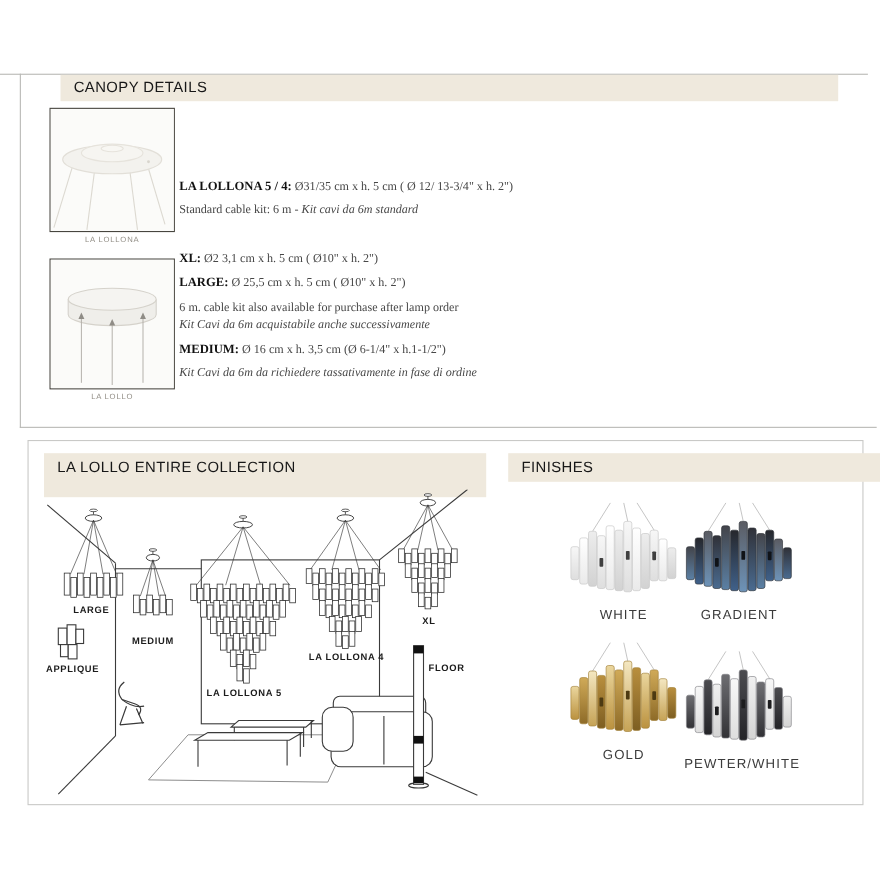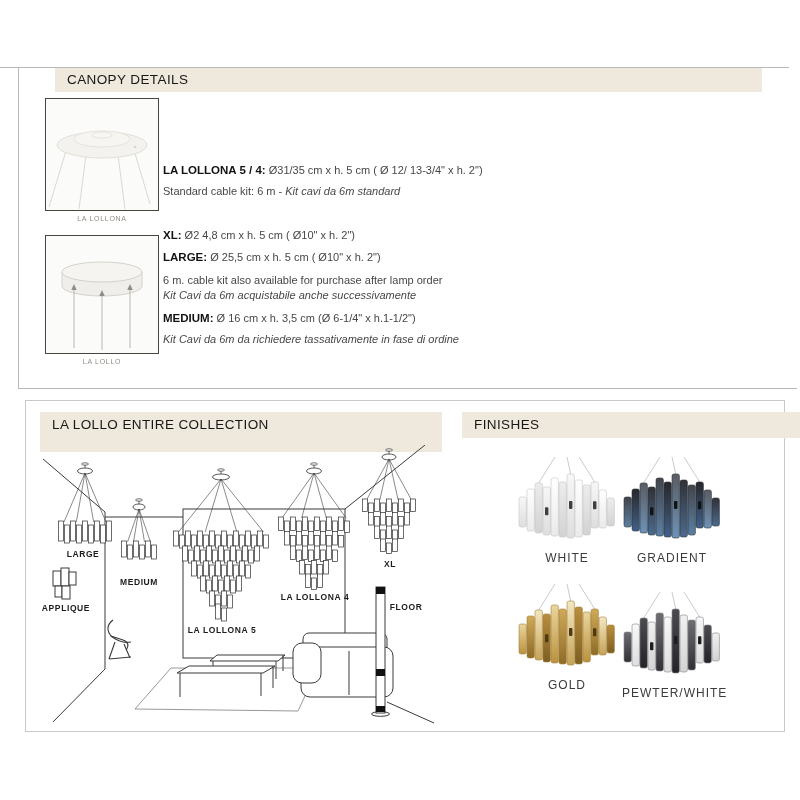--- a/index.html
+++ b/index.html
@@ -5,21 +5,21 @@
   html,body{margin:0;padding:0;background:#ffffff;}
   body{width:800px;height:800px;position:relative;overflow:hidden;
        font-family:"Liberation Sans",sans-serif;}
   .abs{position:absolute;}
   .rule{background:#b9b9b5;}
   .section-bar{background:#efe9dd;color:#171717;font-weight:normal;
        font-size:13.5px;letter-spacing:.4px;padding-left:12px;box-sizing:border-box;}
   .img-box{border:1px solid #47453f;background:#fbfbf9;box-sizing:border-box;}
   .img-caption{font-size:7px;color:#928e86;letter-spacing:.7px;text-align:center;margin-top:4px;}
   .spec{font-size:11px;color:#474747;line-height:1.28;}
-  .spec p{margin:0;}
+  .spec p{margin:0;font-family:Liberation Serif, serif;}
   .spec b{color:#121212;font-size:11.5px;}
   .it{font-style:italic;}
   .mb7{margin-bottom:7px !important;}
   .mb9{margin-bottom:9px !important;}
   .finish-card{width:100px;text-align:center;}
   .finish-label{display:block;font-size:12px;letter-spacing:1px;color:#3b3b3b;margin-top:4px;font-weight:normal;}
   .room-label{font-family:"Liberation Sans",sans-serif;font-weight:bold;font-size:8.5px;
        letter-spacing:.6px;fill:#1c1c1c;}
   .lineart{stroke:#3a3a3a;fill:none;stroke-width:1;}
   .lineart-f{stroke:#3a3a3a;fill:#ffffff;stroke-width:1;}
@@ -68,21 +68,21 @@
       <line x1="84" y1="52" x2="84" y2="112" stroke="#b3b0aa" stroke-width="0.9"></line>
       <polygon points="28,48 25.3,54 30.7,54" fill="#8f8c86"></polygon>
       <polygon points="56,54 53.3,60 58.7,60" fill="#8f8c86"></polygon>
       <polygon points="84,48 81.3,54 86.7,54" fill="#8f8c86"></polygon>
     </svg>
   </div>
   <div class="img-caption">LA LOLLO</div>
 </div>
 
 <div class="abs spec" style="left:163px;top:228px;width:470px;">
-  <p class="mb7"><b>XL:</b><span> Ø2 4,8 cm x h. 5 cm ( Ø10" x h. 2")</span></p>
+  <p class="mb7"><b>XL:</b><span> Ø2 3,1 cm x h. 5 cm ( Ø10" x h. 2")</span></p>
   <p class="mb9"><b>LARGE:</b><span> Ø 25,5 cm x h. 5 cm ( Ø10" x h. 2")</span></p>
   <p>6 m. cable kit also available for purchase after lamp order</p>
   <p class="it mb9">Kit Cavi da 6m acquistabile anche successivamente</p>
   <p class="mb7"><b>MEDIUM:</b><span> Ø 16 cm x h. 3,5 cm (Ø 6-1/4" x h.1-1/2")</span></p>
   <p class="it">Kit Cavi da 6m da richiedere tassativamente  in fase di ordine</p>
 </div>
 
 <div class="abs" style="left:25px;top:400px;width:760px;height:332px;border:1px solid #c9c9c7;box-sizing:border-box;"></div>
 
 <div class="abs section-bar" style="left:40px;top:412px;width:402px;height:40px;line-height:26px;">

